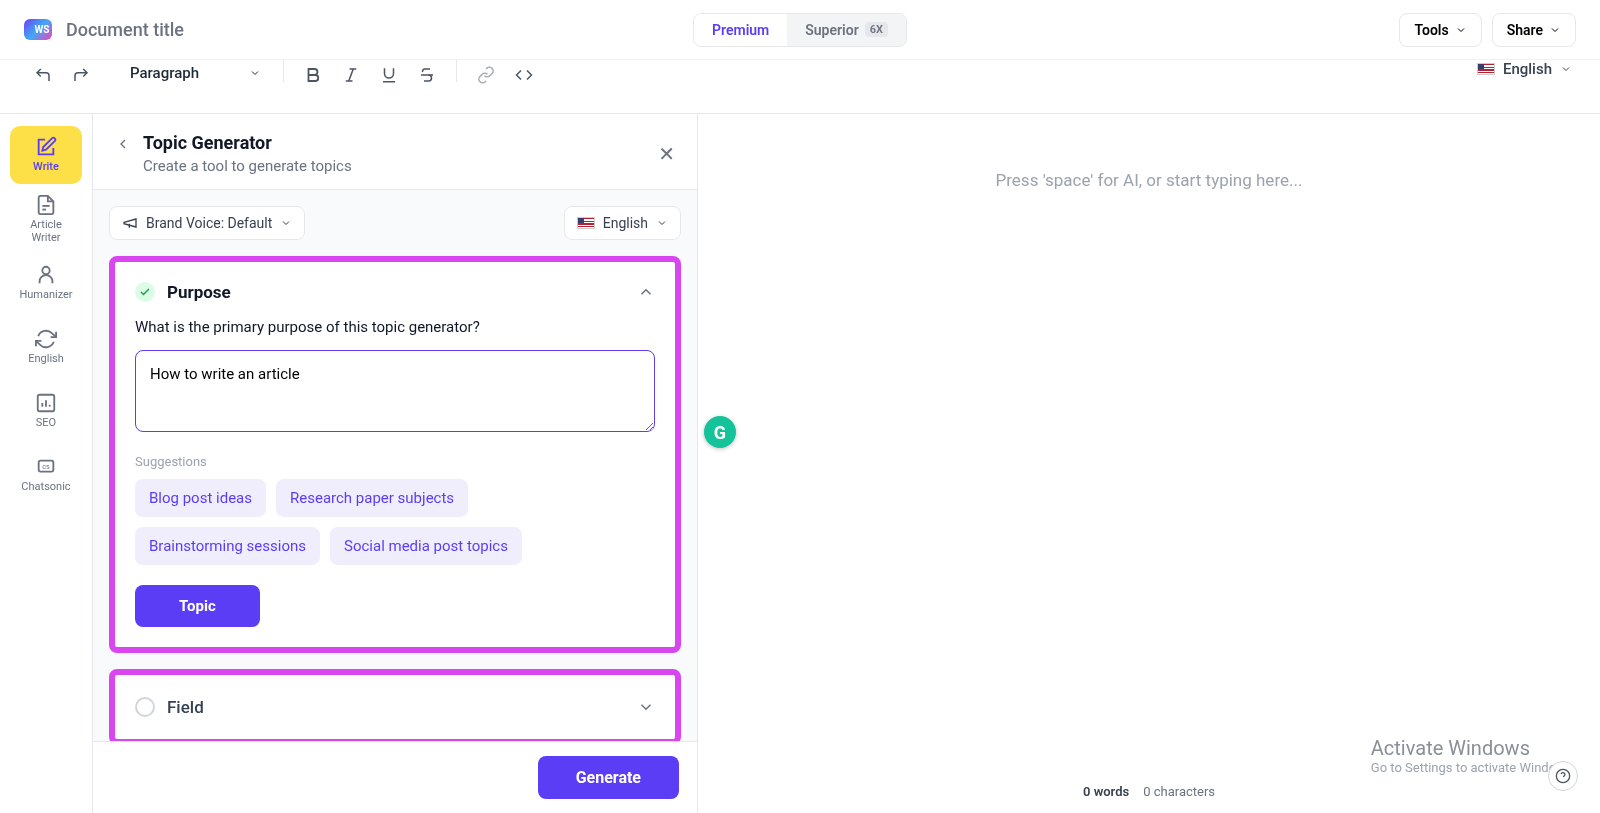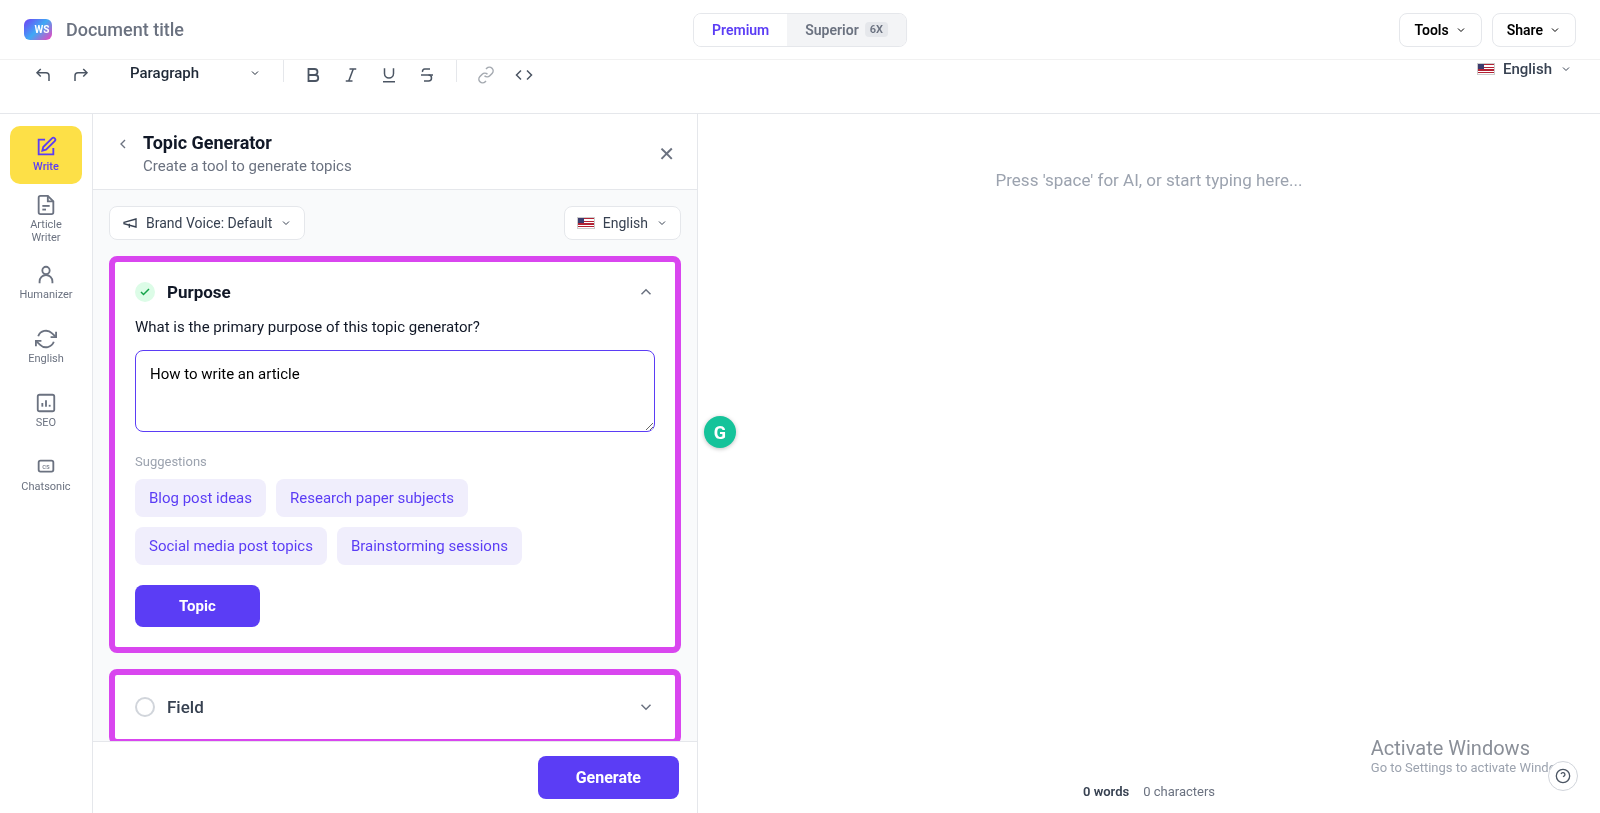--- a/index.html
+++ b/index.html
@@ -281,22 +281,22 @@
                 <polyline points="18 15 12 9 6 15"></polyline>
               </svg>
             </span>
         </div>
         <div class="question">What is the primary purpose of this topic generator?</div>
         <textarea class="ta" style="">How to write an article</textarea>
         <div class="sug-label">Suggestions</div>
         <div class="sug-row">
           <span class="sug">Blog post ideas</span>
           <span class="sug">Research paper subjects</span>
+          <span class="sug">Brainstorming sessions</span>
           <span class="sug">Social media post topics</span>
-          <span class="sug">Brainstorming sessions</span>
         </div>
         <button class="next-btn">Topic</button>
       </div>
 
       <div class="card" style="padding:22px 20px;">
         <div class="card-head" style="margin-bottom:0">
           <span class="step-dot empty"></span>
           <span class="card-title" style="font-weight:500;color:#374151">Field</span>
           <span class="chev">
               <svg width="18" height="18" viewBox="0 0 24 24" fill="none" stroke="currentColor" stroke-width="2">

